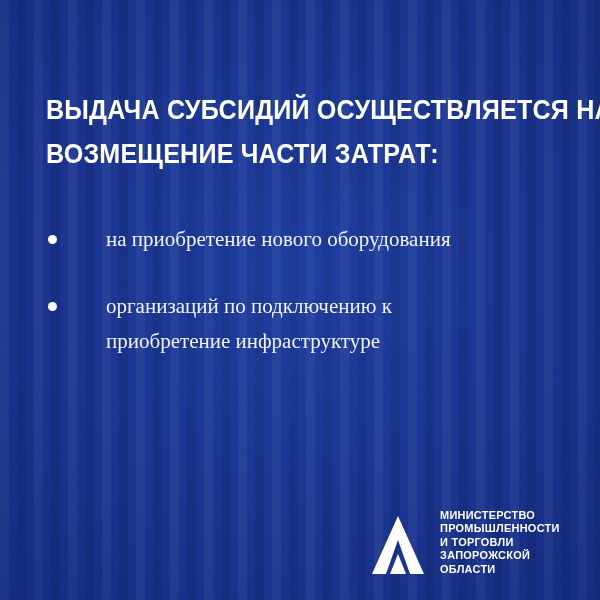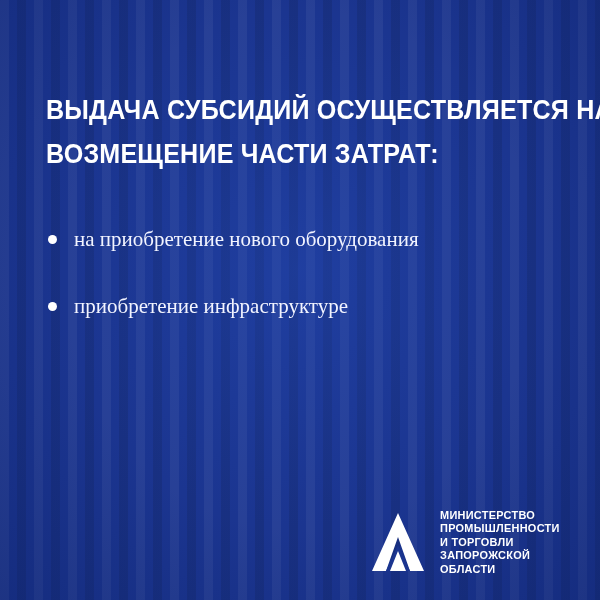--- a/index.html
+++ b/index.html
@@ -88,29 +88,29 @@
   }
   .bullet .dot {
     position: absolute;
     left: 4px;
     top: 13px;
     width: 9px;
     height: 9px;
     background: #ffffff;
     border-radius: 50%;
   }
-  .bullet .bl { display: block; }
+  .bullet .bl { display: block; margin-left: 32px; }
 
   
   .logo-block {
     position: absolute;
     right: 34px;
     bottom: 24px;
     display: flex;
-    align-items: center;
+    align-items: flex-end;
     gap: 14px;
   }
   .logo-mark {
     width: 56px;
     height: 62px;
     flex: 0 0 auto;
   }
   .logo-text {
     color: #ffffff;
     font-family: "Liberation Sans", sans-serif;
@@ -140,20 +140,21 @@
 
     <div class="bullets">
 
       <div class="bullet">
         <span class="dot"></span>
         <span class="bl">на приобретение нового оборудования</span>
       </div>
 
       <div class="bullet">
         <span class="dot"></span>
+        <span class="bl">организаций по подключению к</span>
         <span class="bl">приобретение инфраструктуре</span>
       </div>
 
     </div>
 
     <div class="logo-block">
       <span class="logo-mark">
         <svg width="56" height="62" viewBox="0 0 56 62" xmlns="http://www.w3.org/2000/svg">
           <path d="M28 2 L54 60 L40 60 L28 26 L16 60 L2 60 Z" fill="#ffffff"></path>
           <path d="M28 34 L40 60 L16 60 Z" fill="#1b3590"></path>

